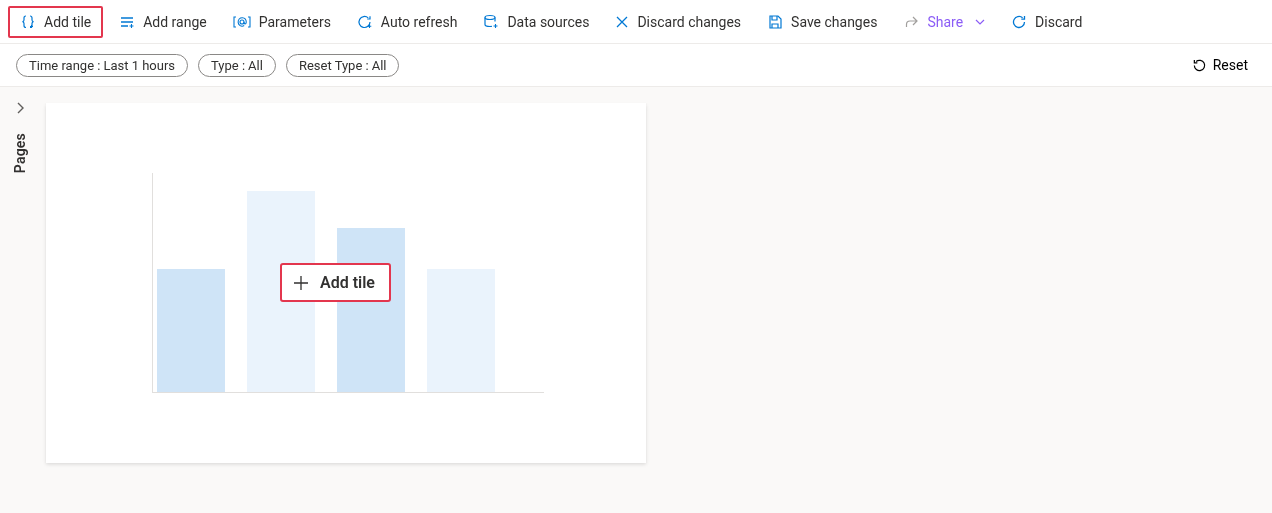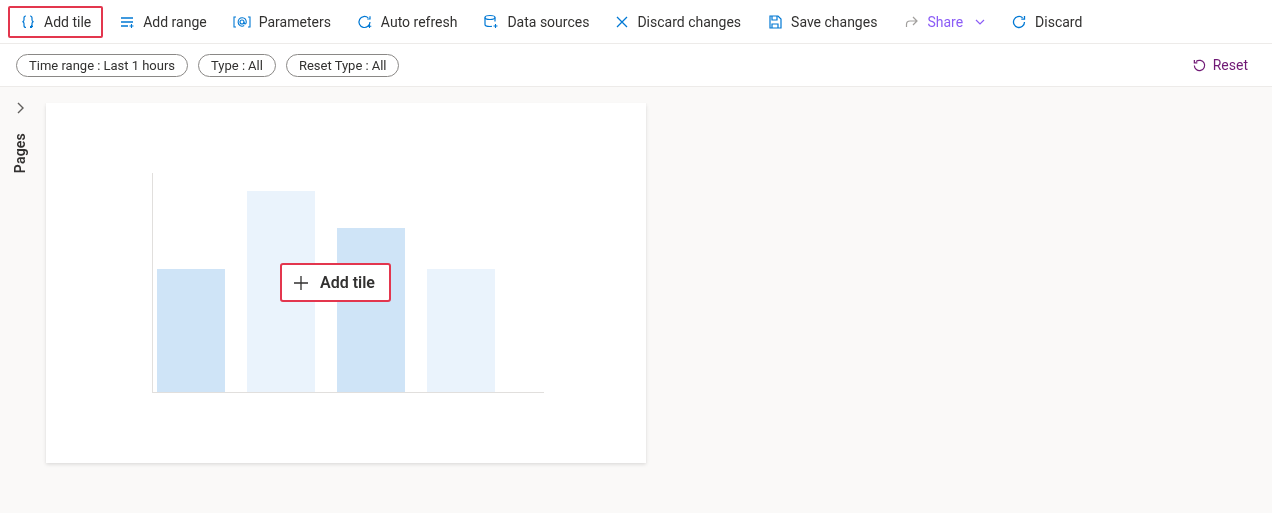--- a/index.html
+++ b/index.html
@@ -52,21 +52,21 @@
       border-radius: 14px;
       font-size: 13px;
       color: #323130;
       cursor: pointer;
     }
     .pill .bold { font-weight: 400; margin-left: 3px; }
     .reset {
       display: inline-flex;
       align-items: center;
       gap: 6px;
-      color: #701a75;
+      color: #000000;
       font-size: 14px;
       cursor: default;
       padding: 0 8px;
     }
     .main { display: flex; background: #faf9f8; height: calc(100% - 86px); border-top: 1px solid #edebe9; }
     .side {
       width: 40px;
       display: flex;
       flex-direction: column;
       align-items: center;

